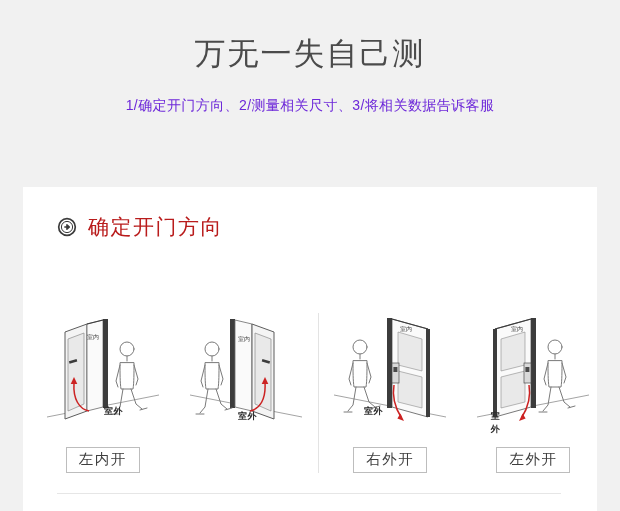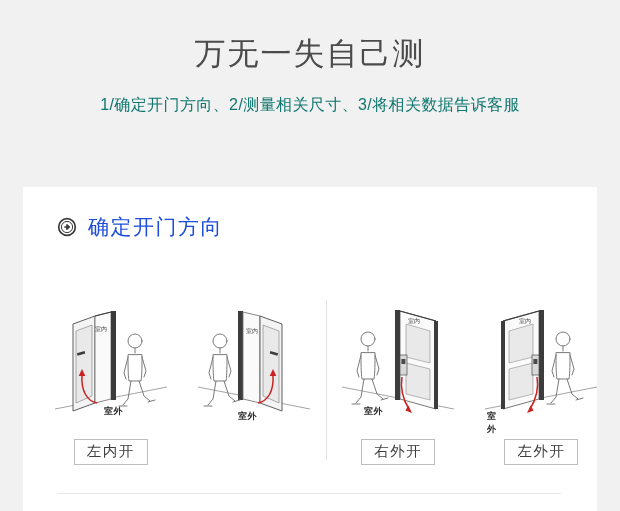--- a/index.html
+++ b/index.html
@@ -17,55 +17,55 @@
   .hero{padding-top:34px;text-align:center;}
   .hero-title{
     font-size:31px;
     line-height:40px;
     color:#4b4b4b;
     letter-spacing:2px;
     font-weight:400;
   }
   .hero-sub{
     margin-top:20px;
-    font-size:16px;
+    font-size:14px;
     line-height:22px;
-    color:#0f766e;
+    color:#6d28d9;
     letter-spacing:0.4px;
   }
 
   
   .card{
     position:absolute;
     left:23px;top:187px;
     width:574px;height:324px;
     background:#ffffff;
   }
   .section-head{
     display:flex;
     align-items:center;
     gap:11px;
     position:absolute;
     left:34px;top:29px;
   }
   .sec-icon{width:20px;height:20px;display:block;}
   .sec-title{
     font-size:21px;
-    color:#1d4ed8;
+    color:#b91c1c;
     letter-spacing:1.5px;
     line-height:21px;
   }
 
   
   .diagram-row{
     position:absolute;
-    left:16px;top:96px;
+    left:8px;top:96px;
     width:574px;height:190px;
     display:flex;
-    align-items:center;
+    align-items:flex-end;
   }
   .dgroup{display:flex;flex:1;justify-content:space-around;}
   .vdiv{
     width:1px;
     height:160px;
     background:#e3e3e3;
     margin-top:4px;
     flex:0 0 1px;
   }
   .cell{
@@ -253,18 +253,18 @@
           </svg>
           <div class="caption">左外开</div>
         </div>
       </div>
     </div>
 
     <div class="divider"></div>
   </div>
 </div>
 
-<div style="position:absolute;left:0;top:0;width:504px;height:511px;pointer-events:none;">
+<div style="position:absolute;left:0;top:0;width:504px;height:511px;pointer-events:none;text-align:center;">
   <div style="position:absolute;left:104px;top:405px;font-size:9px;color:#2e2e2e;font-family:'DejaVu Sans',sans-serif;font-weight:bold;letter-spacing:.5px;">室外</div>
   <div style="position:absolute;left:238px;top:410px;font-size:9px;color:#2e2e2e;font-family:'DejaVu Sans',sans-serif;font-weight:bold;letter-spacing:.5px;">室外</div>
   <div style="position:absolute;left:364px;top:405px;font-size:9px;color:#2e2e2e;font-family:'DejaVu Sans',sans-serif;font-weight:bold;letter-spacing:.5px;">室外</div>
   <div style="position:absolute;left:487px;top:410px;font-size:9px;color:#2e2e2e;font-family:'DejaVu Sans',sans-serif;font-weight:bold;letter-spacing:.5px;">室外</div>
 </div>
 
 </body></html>

